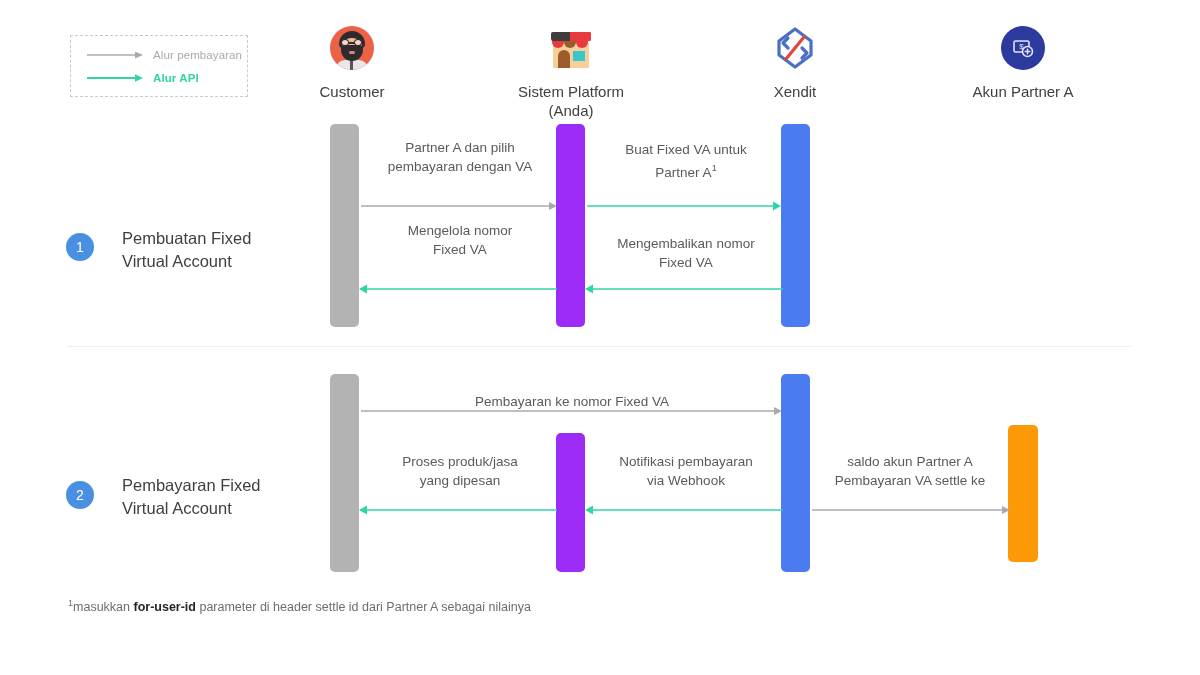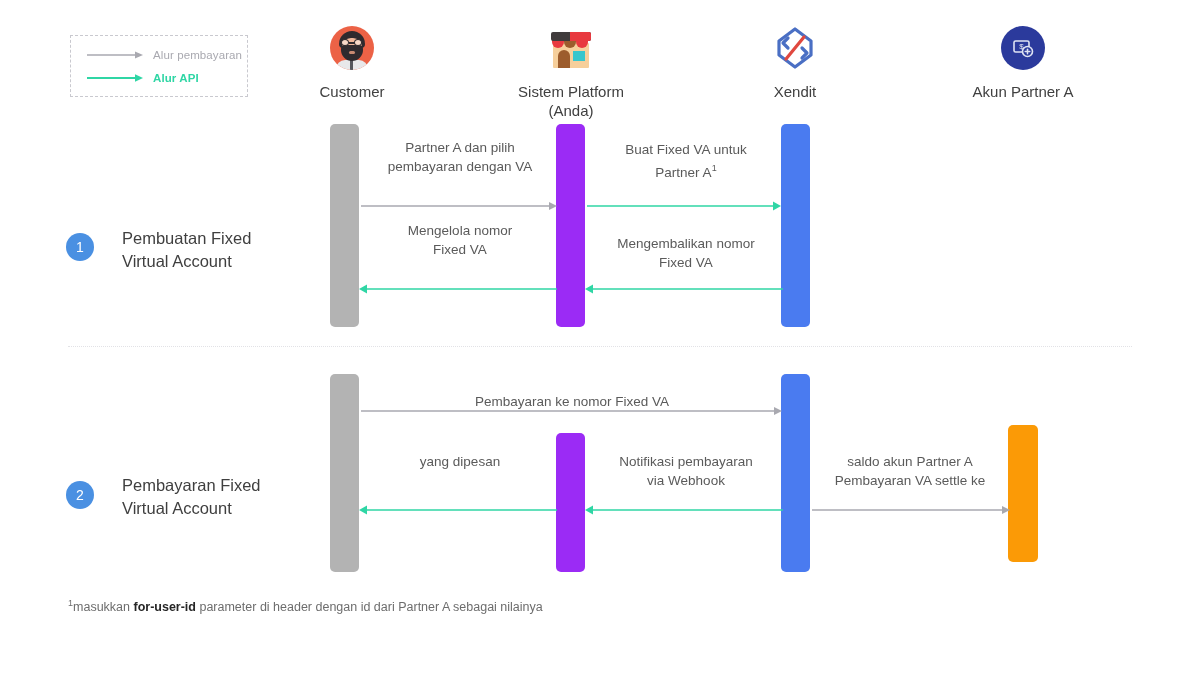--- a/index.html
+++ b/index.html
@@ -268,20 +268,21 @@
     <div>Pembayaran ke nomor Fixed VA</div>
   </div>
   <div class="arrow" style="left:361px;top:405px;">
     <svg width="421" height="12" viewBox="0 0 421 12">
       <line x1="0" y1="6" x2="413" y2="6" stroke="#a9a9b0" stroke-width="1.4"></line>
       <polygon points="413,2 421,6 413,10" fill="#a9a9b0"></polygon>
     </svg>
   </div>
 
   <div class="msg" style="left:363px;top:452px;width:194px;">
+    <div>Proses produk/jasa</div>
     <div>yang dipesan</div>
   </div>
   <div class="arrow" style="left:359px;top:504px;">
     <svg width="198" height="12" viewBox="0 0 198 12">
       <line x1="8" y1="6" x2="198" y2="6" stroke="#2fd6a5" stroke-width="1.7"></line>
       <polygon points="8,1.6 0,6 8,10.4" fill="#2fd6a5"></polygon>
     </svg>
   </div>
 
   <div class="msg" style="left:589px;top:452px;width:194px;">
@@ -300,16 +301,16 @@
     <div>Pembayaran VA settle ke</div>
   </div>
   <div class="arrow" style="left:812px;top:504px;">
     <svg width="198" height="12" viewBox="0 0 198 12">
       <line x1="0" y1="6" x2="190" y2="6" stroke="#a9a9b0" stroke-width="1.4"></line>
       <polygon points="190,2 198,6 190,10" fill="#a9a9b0"></polygon>
     </svg>
   </div>
 
   <div class="footnote">
-    <sup>1</sup><span>masukkan </span><b>for-user-id</b><span> parameter di header dengan id dari Partner A sebagai nilainya</span>
+    <sup>1</sup><span>masukkan </span><b>for-user-id</b><span> parameter di header settle id dari Partner A sebagai nilainya</span>
   </div>
 
 </div>
 
 </body></html>

